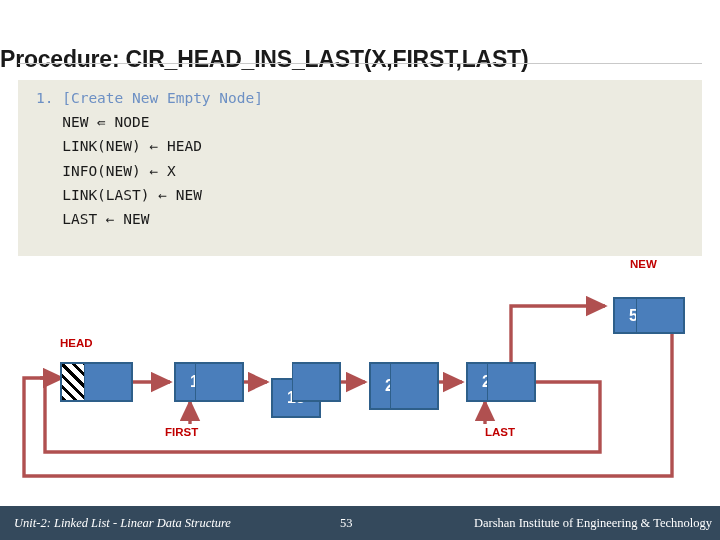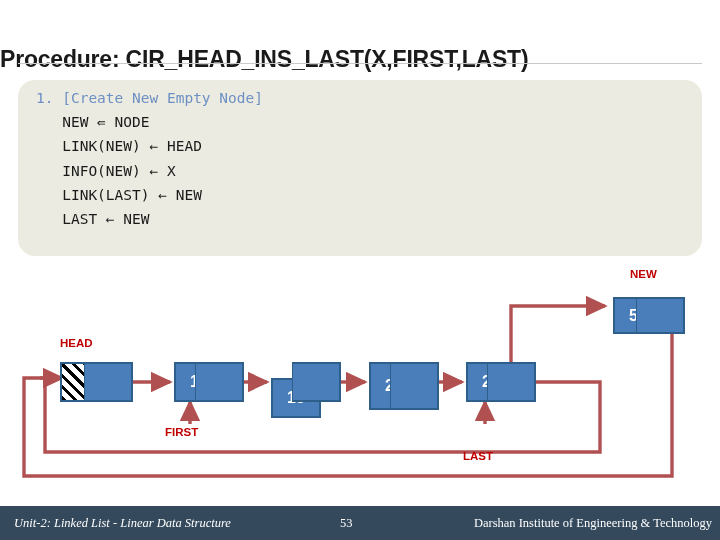--- a/index.html
+++ b/index.html
@@ -36,21 +36,20 @@
   }
 
   
   #code-block {
     position: absolute;
     left: 18px; top: 80px;
     width: 684px; height: 176px;
     background: #ecebe1;
     box-sizing: border-box;
     padding: 6px 0 0 0;
-    border-radius: 17px;
   }
   .code-line {
     font-family: "DejaVu Sans Mono", monospace;
     font-size: 14.5px;
     line-height: 24.2px;
     color: #1a1a1a;
     white-space: pre;
     padding-left: 18px;
   }
   .code-desc { color: #6d90c4; }
@@ -160,21 +159,21 @@
         <path d="M528,126 L600,126 L600,196 L45,196 L45,122 L52,122"></path>
 
         <line x1="40" y1="122" x2="62" y2="122" marker-end="url(#ah)"></line>
 
         <line x1="190" y1="168" x2="190" y2="146" marker-end="url(#ah)"></line>
 
         <line x1="485" y1="168" x2="485" y2="146" marker-end="url(#ah)"></line>
       </g>
     </svg>
 
-    <div class="ptr-label" style="left:630px; top:12px;">NEW</div>
+    <div class="ptr-label" style="left:630px; top:2px;">NEW</div>
 
     <div class="node-box" style="left:613px; top:41px; width:72px; height:37px;">
       <div class="node-cell-val" style="width:38px;">
         <span class="node-val-text">50</span>
       </div>
       <div class="node-cell-link" style="width:35px;"></div>
     </div>
 
     <div class="ptr-label" style="left:60px; top:81px;">HEAD</div>
 
@@ -205,21 +204,21 @@
     </div>
 
     <div class="node-box" style="left:466px; top:106px; width:70px; height:40px;">
       <div class="node-cell-val" style="width:37px;">
         <span class="node-val-text">25</span>
       </div>
       <div class="node-cell-link" style="width:34px;"></div>
     </div>
 
     <div class="ptr-label" style="left:165px; top:170px;">FIRST</div>
-    <div class="ptr-label" style="left:463px; top:170px;margin-top:24px;">LAST</div>
+    <div class="ptr-label" style="left:485px; top:170px;">LAST</div>
 
   </div>
 
   <div id="footer">
     <span id="footer-left">Unit-2: Linked List - Linear Data Structure</span>
     <span id="footer-page">53</span>
     <span id="footer-right">Darshan Institute of Engineering &amp; Technology</span>
   </div>
 
 </div>

